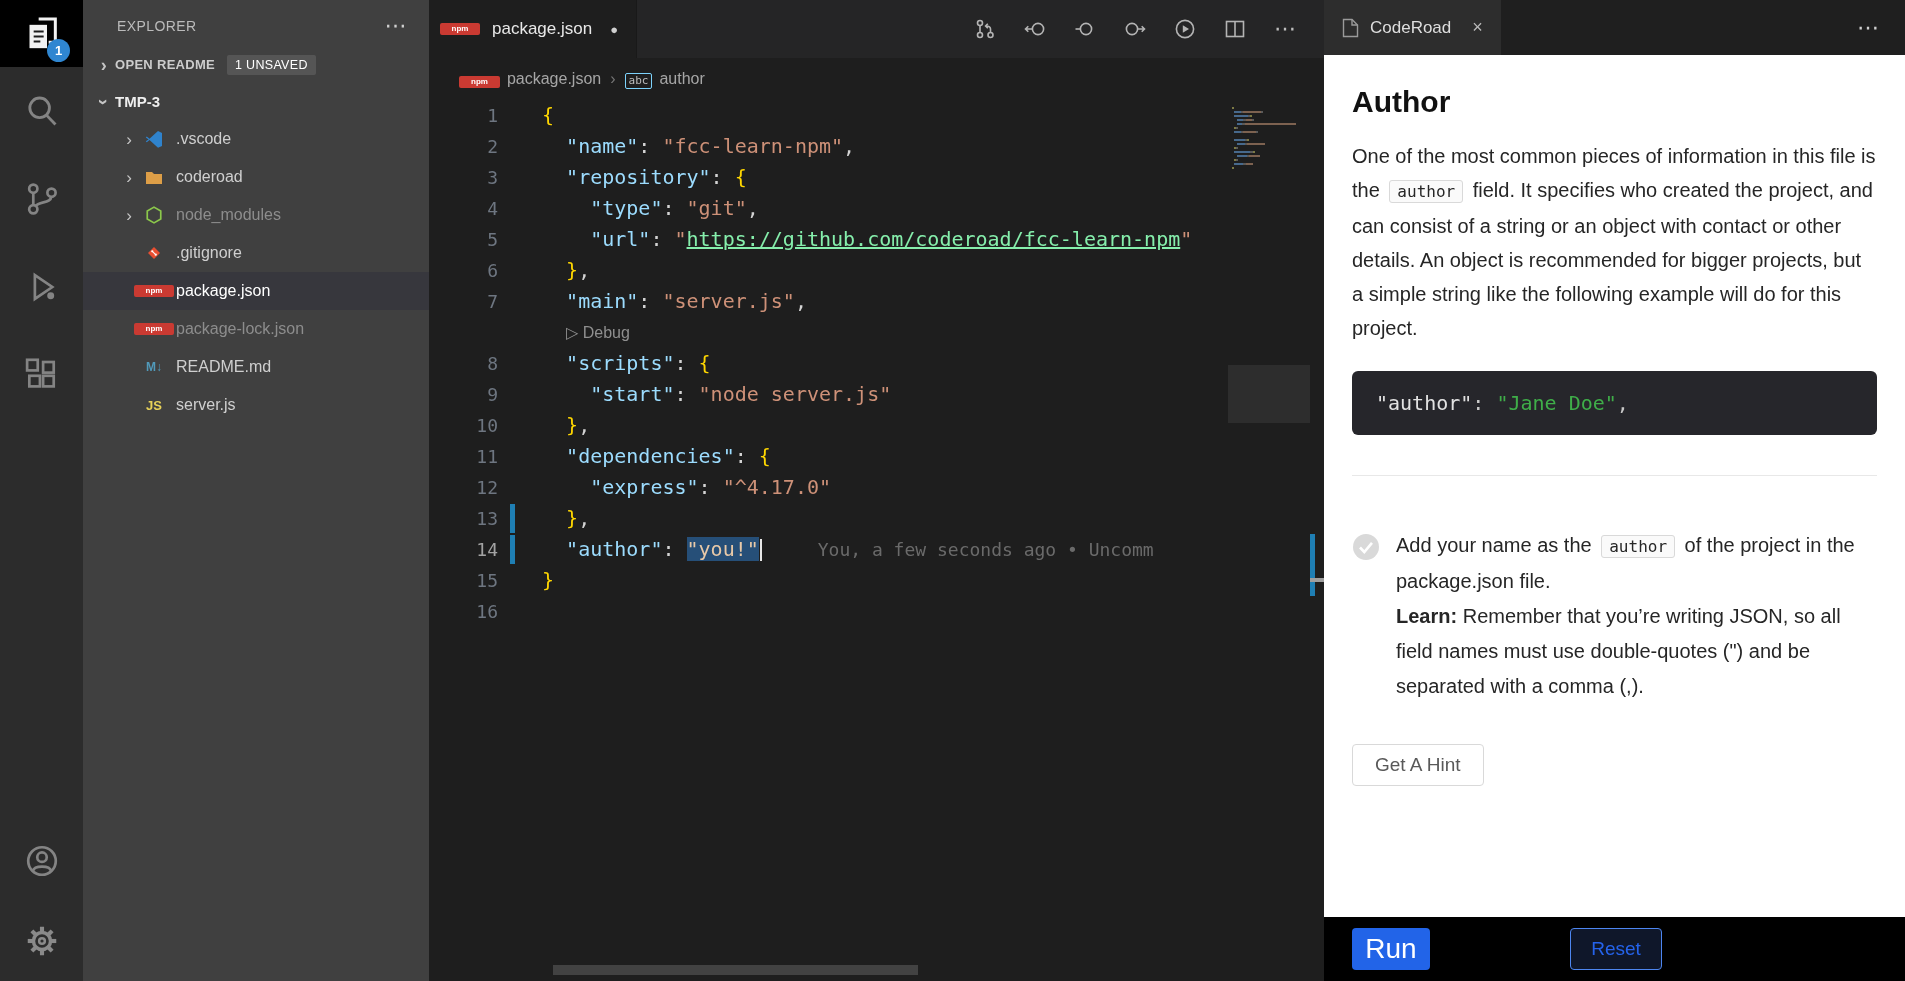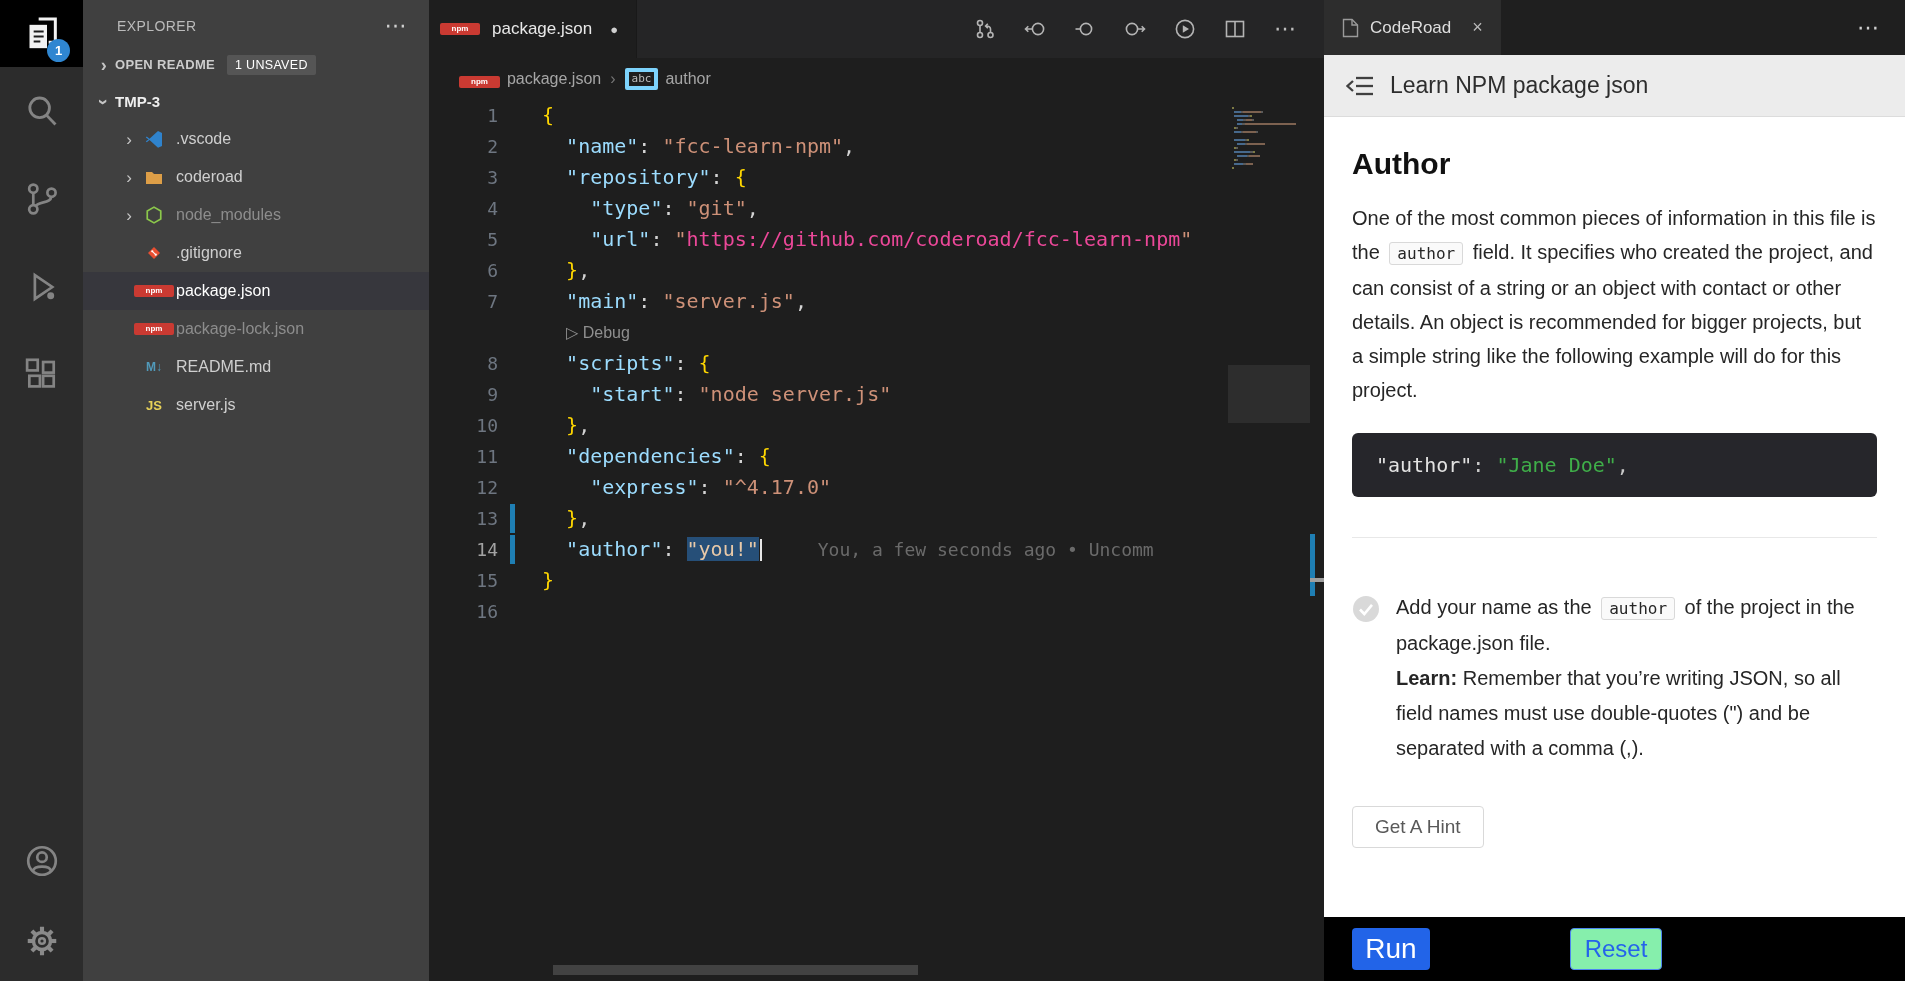--- a/index.html
+++ b/index.html
@@ -28,21 +28,21 @@
   .chev.down{transform:rotate(90deg)}
   .titem{height:38px;display:flex;align-items:center;padding-left:34px;font-size:16px;color:#cfcfcf;cursor:pointer}
   .titem.selected{background:#37373d;color:#ffffff}
   .titem .chev{width:24px;font-size:17px}
   .ficon{width:26px;display:flex;justify-content:center;align-items:center;margin-right:9px}
   .flabel.dim{color:#8d8d8d}
   .npmbox{display:inline-block;background:#ca3a32;color:#fff;font-size:8px;font-weight:bold;
     font-family:"Liberation Sans",sans-serif;padding:2px 12px;border-radius:2px;line-height:1;letter-spacing:0}
   .mdicon{color:#519aba;font-weight:bold;font-size:12px}
   .jsicon{color:#e6d058;font-weight:bold;font-size:13px}
-  .abc-chip{font-family:"DejaVu Sans Mono",monospace;font-size:11px;border:4px solid #7dd3fc;border-radius:2px;
+  .abc-chip{font-family:"DejaVu Sans Mono",monospace;font-size:11px;border:1px solid #7dd3fc;border-radius:2px;
     padding:0 3px;color:#bcbcbc;line-height:14px;display:inline-block}
 
   
   .editor{position:absolute;left:429px;top:0;width:895px;height:100%;background:#1e1e1e;overflow:hidden}
   .tabbar{height:58px;background:#252526;display:flex;position:relative}
   .tab{height:100%;background:#1e1e1e;display:flex;align-items:center;padding:0 18px;color:#e8e8e8;
     font-size:17px;gap:10px;border-right:1px solid #191919;cursor:pointer}
   .dirty{color:#d0d0d0;font-size:13px;margin-left:8px}
   .tab-actions{position:absolute;right:26px;top:0;height:58px;display:flex;align-items:center;gap:24px;color:#bdbdbd}
   .ta-icon{width:26px;height:26px;display:flex;align-items:center;justify-content:center;font-size:22px;cursor:pointer}
@@ -50,21 +50,21 @@
   .bc-item{display:flex;align-items:center;gap:7px;cursor:pointer}
   .bc-sep{color:#767676}
   .code{position:absolute;top:100px;left:0;right:14px;font-family:"DejaVu Sans Mono",monospace;font-size:20px}
   .crow{height:31px;line-height:31px;display:flex;white-space:pre}
   .gut{flex:0 0 113px;position:relative;color:#6e7681;font-size:18px}
   .num{display:inline-block;width:69px;text-align:right}
   .num.cur{color:#a3a3a3}
   .chbar{position:absolute;left:81px;top:1px;bottom:1px;width:5px;background:#1f7fb4}
   .ctext{flex:1;overflow:hidden}
   .pln{color:#d4d4d4}.key{color:#9cdcfe}.str{color:#ce9178}
-  .lnk{color:#ec4899;}.br{color:#ffd700}
+  .lnk{color:#86efac;text-decoration:underline}.br{color:#ffd700}
   .hls{color:#e8c9a8;background:#264f78}
   .cursor{display:inline-block;width:2px;height:22px;background:#e7e7e7;vertical-align:text-bottom;margin-left:1px}
   .inlineblame{color:#6a6a6a;font-size:18px;margin-left:56px}
   .blamehead{height:31px;line-height:31px;padding-left:113px;font-family:"Liberation Sans",sans-serif;font-size:16px;color:#909090}
   .lensrow{height:31px;line-height:31px;padding-left:137px;font-family:"Liberation Sans",sans-serif;font-size:16px;color:#8f8f8f;cursor:pointer}
   .minimap{position:absolute;top:103px;right:18px;width:74px}
   .mm-row{height:3px;margin-bottom:1px;display:flex}
   .mm-seg{height:2px;display:inline-block}
   .mm-slider{position:absolute;top:365px;right:14px;width:82px;height:58px;background:rgba(255,255,255,.07)}
   .ruler{position:absolute;top:100px;right:0;width:14px;bottom:30px}
@@ -94,22 +94,22 @@
   .wv-divider{margin-top:40px;border:none;border-top:1px solid #e8e8e8}
   .task{display:flex;margin-top:52px;gap:16px;align-items:flex-start}
   .task-icon{flex:0 0 auto;margin-top:5px}
   .task-text{font-size:20px;line-height:35px}
   .task-text p+p{margin-top:0}
   .hint{margin-top:40px;background:#ffffff;border:1px solid #d9d9d9;border-radius:4px;
     padding:9px 22px;font-size:19px;color:#595959;cursor:pointer;font-family:"Liberation Sans",sans-serif}
   .wv-footer{position:absolute;left:0;right:0;bottom:0;height:64px;background:#000000}
   .run{position:absolute;left:28px;top:11px;width:78px;height:42px;background:#2264e8;color:#ffffff;
     border:none;border-radius:4px;font-size:28px;cursor:pointer;font-family:"Liberation Sans",sans-serif}
-  .reset{position:absolute;left:246px;top:11px;width:92px;height:42px;background:#86efac;color:#2563eb;
-    border:1px solid #4d86f0;border-radius:4px;font-size:24px;cursor:pointer;font-family:"Liberation Sans",sans-serif}
+  .reset{position:absolute;left:246px;top:11px;width:92px;height:42px;background:#0f172a;color:#2563eb;
+    border:1px solid #4d86f0;border-radius:4px;font-size:19px;cursor:pointer;font-family:"Liberation Sans",sans-serif}
   svg{display:block}
 </style>
 </head>
 <body>
 
 <div id="app">
 
   <div class="activitybar">
     <div class="ab-top">
       <div class="ab-first">
@@ -456,31 +456,20 @@
             <path d="M1.5 1.5 H10 L15.5 7 V18.5 H1.5 Z"></path>
               <path d="M10 1.5 V7 H15.5"></path>
           </svg>
         </span>
         <span>CodeRoad</span>
         <span class="panel-close">×</span>
       </div>
       <span class="panel-more">⋯</span>
     </div>
     <div class="webview">
-      <div class="wv-header">
-        <span class="wv-back">
-          <svg width="28" height="24" viewBox="0 0 28 24" fill="none" stroke="#404040" stroke-width="2.3">
-            <line x1="10" y1="4" x2="27" y2="4"></line>
-              <line x1="10" y1="12" x2="27" y2="12"></line>
-              <line x1="10" y1="20" x2="27" y2="20"></line>
-            <path d="M7 7 L1.5 12 L7 17"></path>
-          </svg>
-        </span>
-        <span class="wv-title">Learn NPM package json</span>
-      </div>
       <div class="wv-content">
         <h1>Author</h1>
         <p class="wv-p" id="crp"><span>One of the most common pieces of information in this file is the </span><code class="chip">author</code><span> field. It specifies who created the project, and can consist of a string or an object with contact or other details. An object is recommended for bigger projects, but a simple string like the following example will do for this project.</span></p>
         <div class="codeblock" id="crcode"><span class="cb-key">"author"</span><span class="cb-pln">: </span><span class="cb-str">"Jane Doe"</span><span class="cb-pln">,</span></div>
         <hr class="wv-divider">
         <div class="task">
           <span class="task-icon">
             <svg width="28" height="28" viewBox="0 0 28 28">
               <circle cx="14" cy="14" r="13" fill="#d9d9d9"></circle>
               <path d="M8 14.5 L12.3 19 L20 9.8" stroke="#ffffff" stroke-width="2.6" fill="none"></path>

